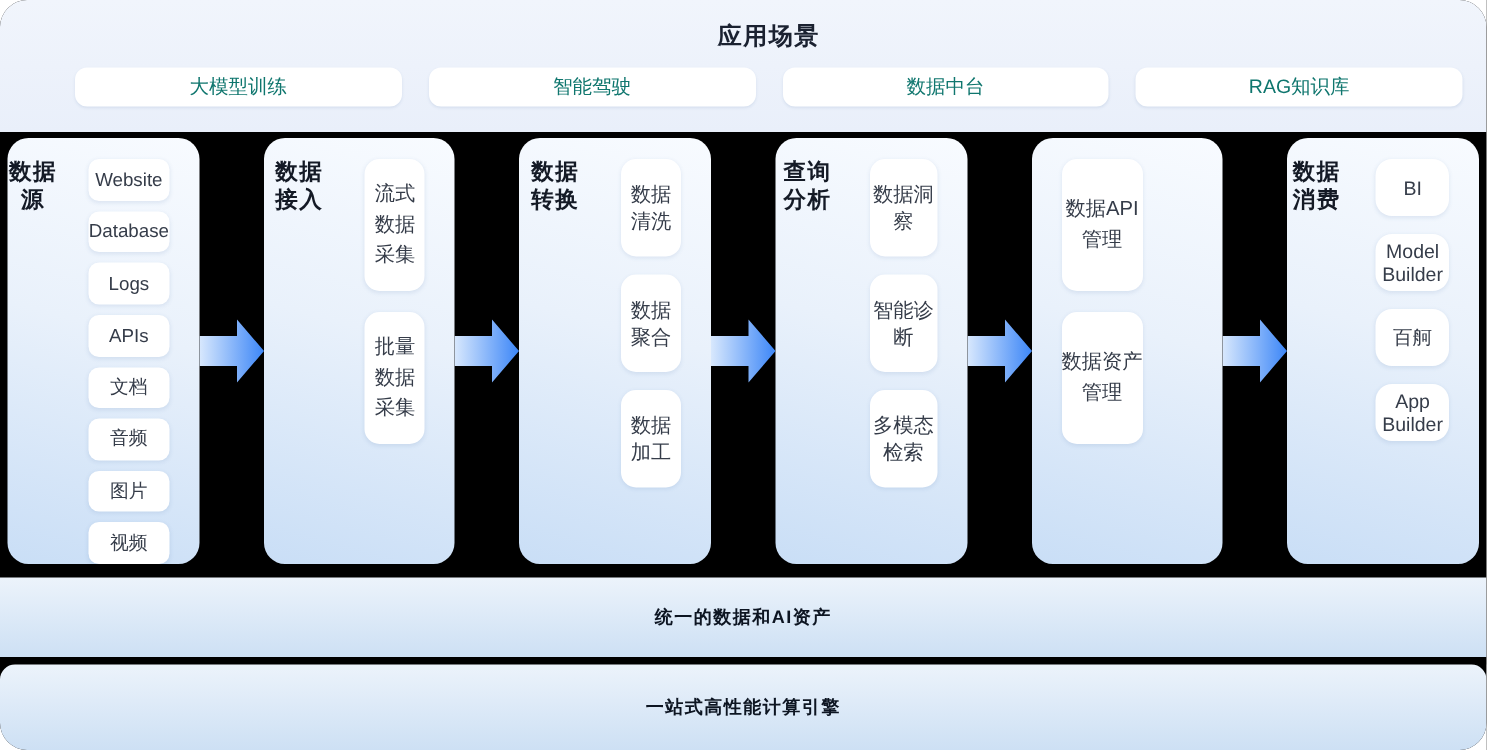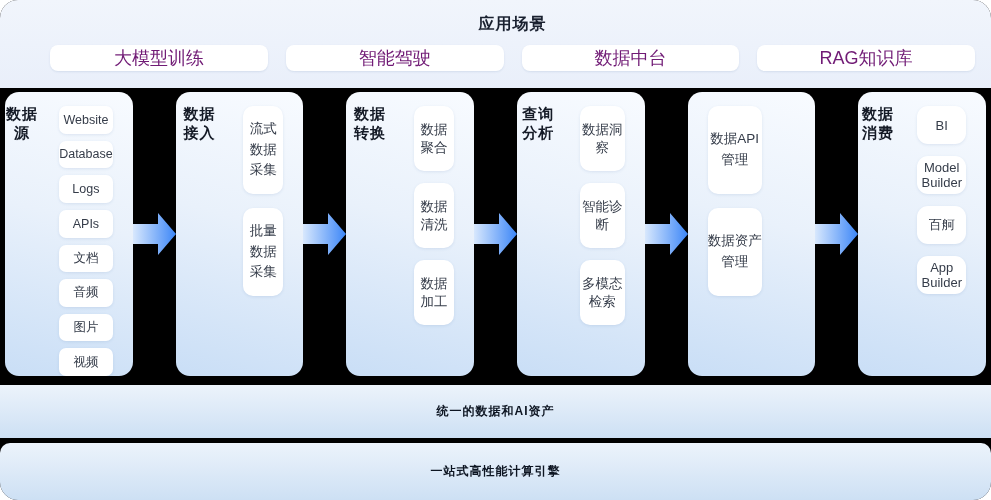--- a/index.html
+++ b/index.html
@@ -9,21 +9,21 @@
     border-radius:18px; overflow:hidden; background:#000000;
     display:flex; flex-direction:column;
   }
   
   .top-band { height:88px; flex:none; background:linear-gradient(180deg,#f1f5fc 0%,#e9effa 100%);padding-left:34px; }
   .top-title { padding-top:14px; text-align:center; font-size:16px; font-weight:bold; color:#1a2130; letter-spacing:1px; }
   .scenario-row { display:flex; gap:18px; margin:10px 16px 0 16px; }
   .scenario-chip {
     flex:1; height:26px; background:#ffffff; border-radius:8px;
     display:flex; align-items:center; justify-content:center;
-    font-size:18px; color:#701a75; box-shadow:0 1px 2px rgba(90,120,170,0.15);
+    font-size:13px; color:#0f766e; box-shadow:0 1px 2px rgba(90,120,170,0.15);
     cursor:default;
   }
   
   .band { height:297px; flex:none; display:flex; align-items:stretch; padding:4px 5px 9px 5px; box-sizing:border-box; background:#000000; }
   .column {
     flex:1; border-radius:14px; overflow:hidden;
     background:linear-gradient(195deg,#f8fbff 0%,#e9f1fb 45%,#c9def6 100%);
     display:flex; 
   }
   .col-title { margin-top:13px; text-align:center; font-size:15px; font-weight:bold; color:#141a26; letter-spacing:1px; }
@@ -108,22 +108,22 @@
               <stop offset="0" stop-color="#D8E8FD"></stop>
               <stop offset="1" stop-color="#3C86F7"></stop>
             </linearGradient>
           </defs>
           <path d="M0 13 H25 V2 L43 23 L25 44 V33 H0 Z" fill="url(#ag2)"></path>
         </svg>
       </div>
       <div class="column">
         <div class="col-title">数据转换</div>
         <div class="items md">
+          <div class="item">数据清洗</div>
           <div class="item">数据聚合</div>
-          <div class="item">数据清洗</div>
           <div class="item">数据加工</div>
         </div>
       </div>
       <div class="arrow-cell">
         <svg width="43" height="46" viewBox="0 0 43 46">
           <defs>
             <linearGradient id="ag3" x1="0" y1="0" x2="1" y2="0">
               <stop offset="0" stop-color="#D8E8FD"></stop>
               <stop offset="1" stop-color="#3C86F7"></stop>
             </linearGradient>

